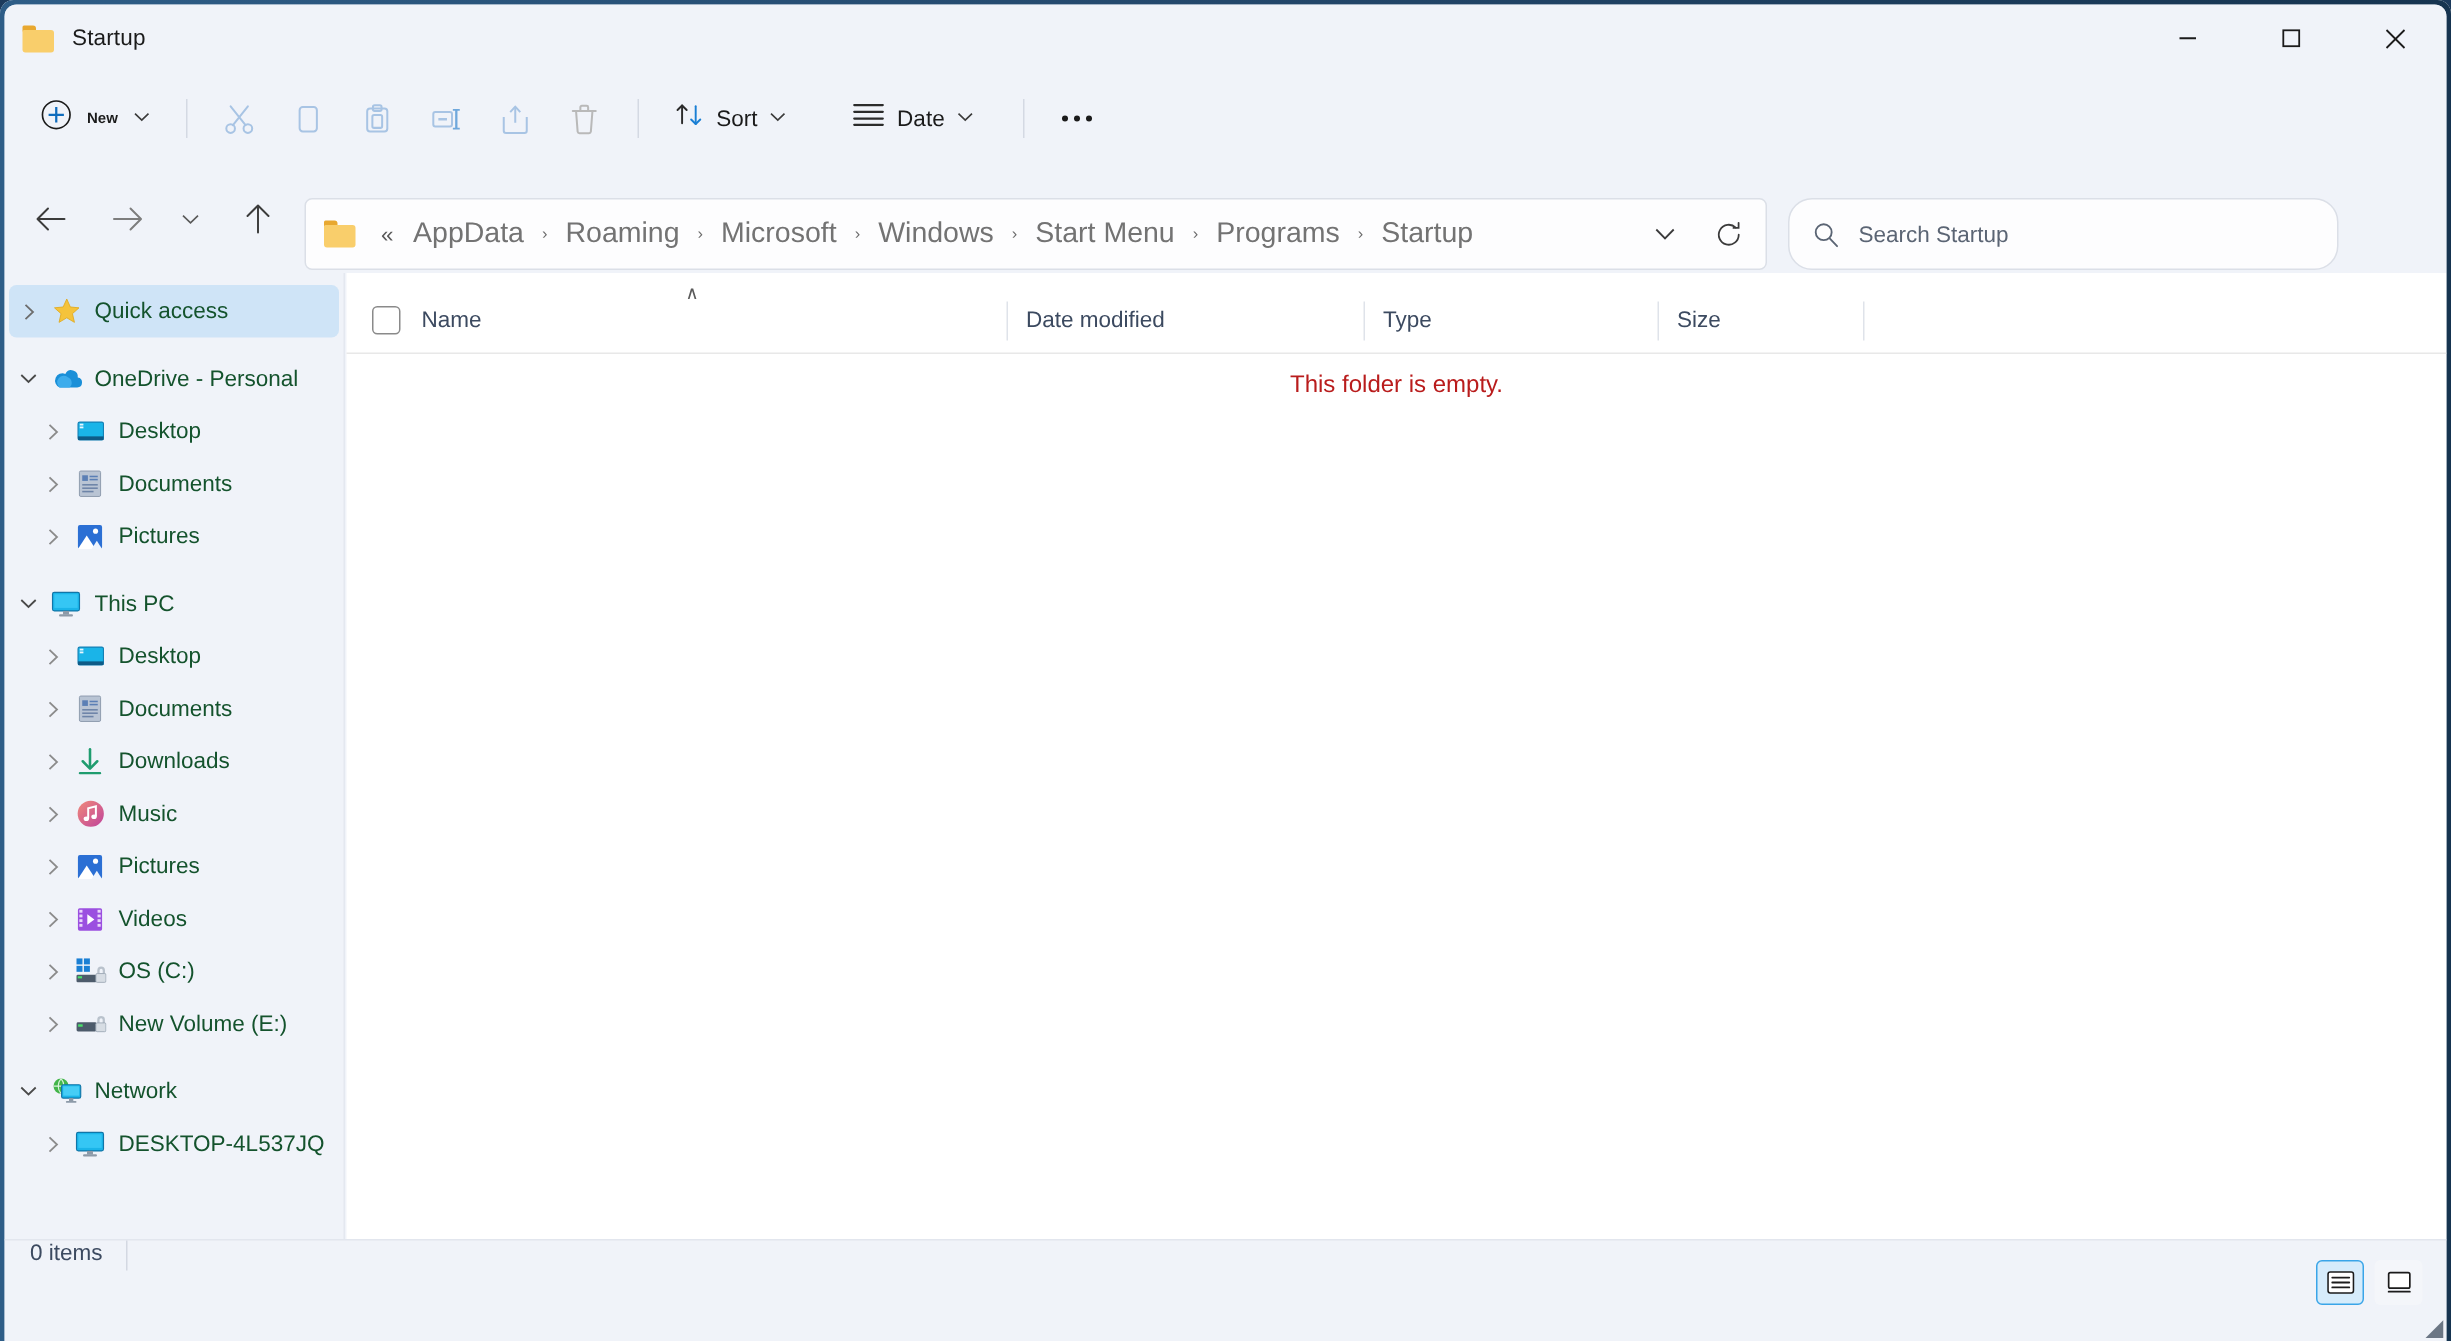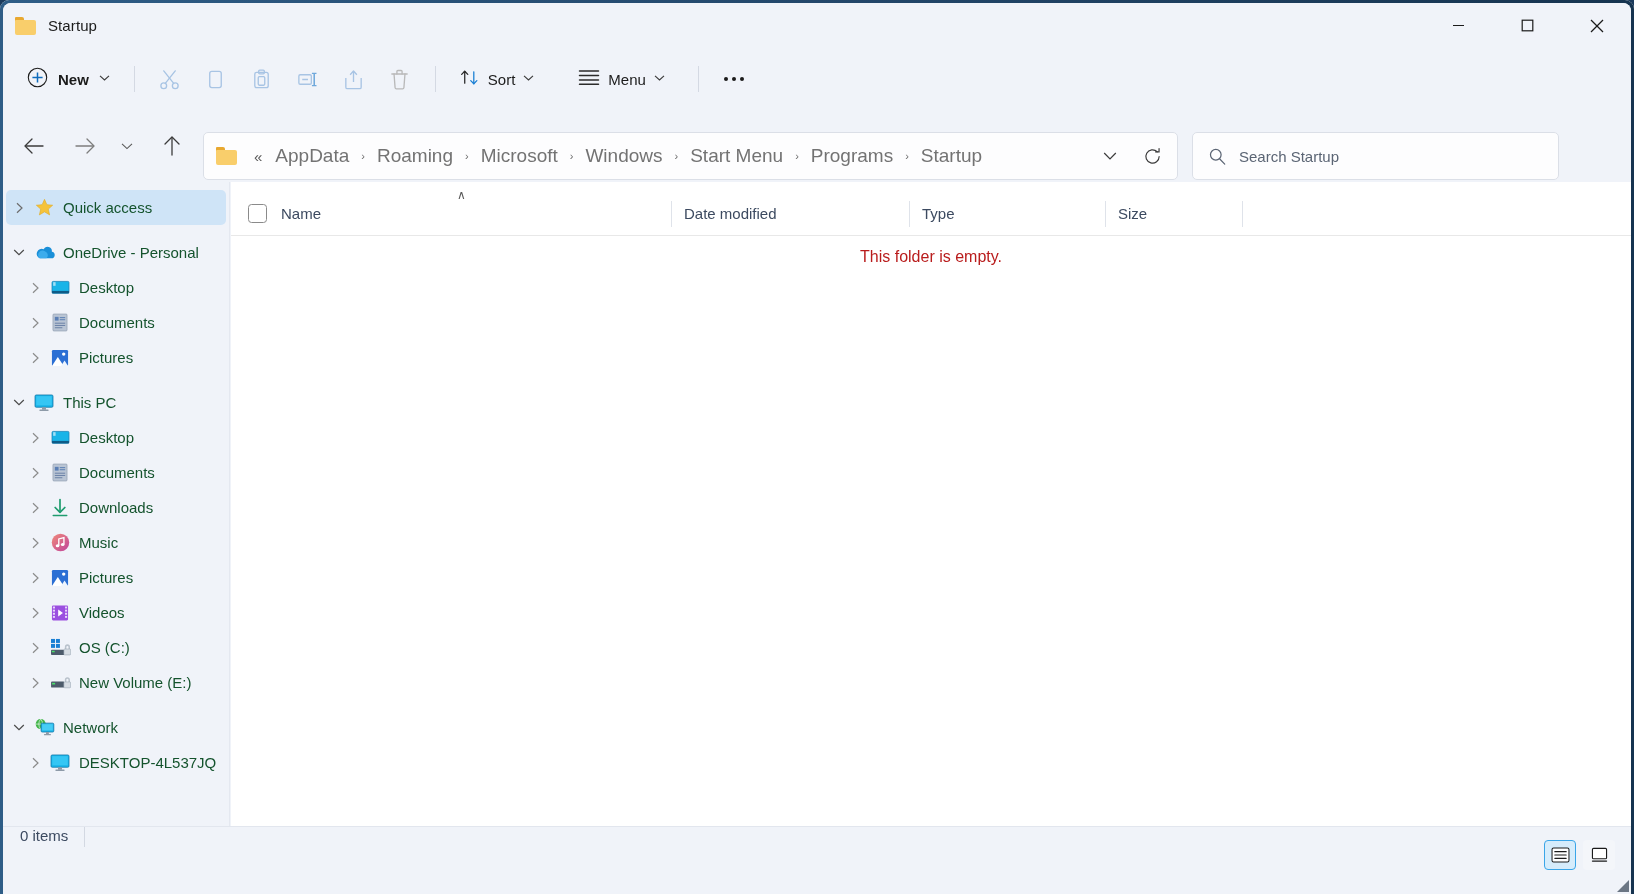--- a/index.html
+++ b/index.html
@@ -98,21 +98,21 @@
     padding-left: 14px;
   }
   .new-btn {
     height: 40px;
     display: flex; align-items: center;
     padding: 0 12px 0 10px;
     border-radius: 5px;
     cursor: default;
     gap: 10px;
   }
-  .new-label { font-size: 15px; color: #1b1b1b; font-weight: 600; }
+  .new-label { font-size: 10px; color: #1b1b1b; font-weight: 600; }
   .chev-small { color: #444; font-size: 10px; line-height: 1; }
 
   .cb-sep {
     width: 1px; height: 26px;
     background: #d4d9e3;
     margin: 0 12px;
     flex: 0 0 auto;
   }
   .icon-btn {
     width: 46px; height: 40px;
@@ -221,21 +221,21 @@
     border-radius: 4px;
     cursor: default;
   }
 
   .searchbox {
     position: absolute;
     left: 1189px; top: 129px;
     width: 367px; height: 48px;
     background: #fdfdfe;
     border: 1px solid #dbdfe7;
-    border-radius: 5px;
+    border-radius: 16px;
     display: flex;
     align-items: center;
   }
   .search-icon-wrap { margin-left: 15px; display: flex; }
   .search-placeholder {
     margin-left: 12px;
     font-size: 15px;
     color: #5b6574;
   }
 
@@ -504,21 +504,21 @@
         <span>
           <svg width="22" height="17" viewBox="0 0 22 17">
             <g stroke="#2b2b2b" stroke-width="1.5" stroke-linecap="round">
               <line x1="1.5" y1="2" x2="20.5" y2="2"></line>
               <line x1="1.5" y1="6.5" x2="20.5" y2="6.5"></line>
               <line x1="1.5" y1="11" x2="20.5" y2="11"></line>
               <line x1="1.5" y1="15.2" x2="20.5" y2="15.2"></line>
             </g>
           </svg>
         </span>
-        <span class="lbl">Menu</span>
+        <span class="lbl">Date</span>
         <span class="chev-small">
           <svg width="11" height="8" viewBox="0 0 11 8">
               <path d="M1 1.8 L5.5 6 L10 1.8" fill="none" stroke="#3b3b3b" stroke-width="1.1"></path>
             </svg>
         </span>
       </div>
 
       <div class="cb-sep" style="margin-left:22px;"></div>
 
       <div class="dots-btn">

